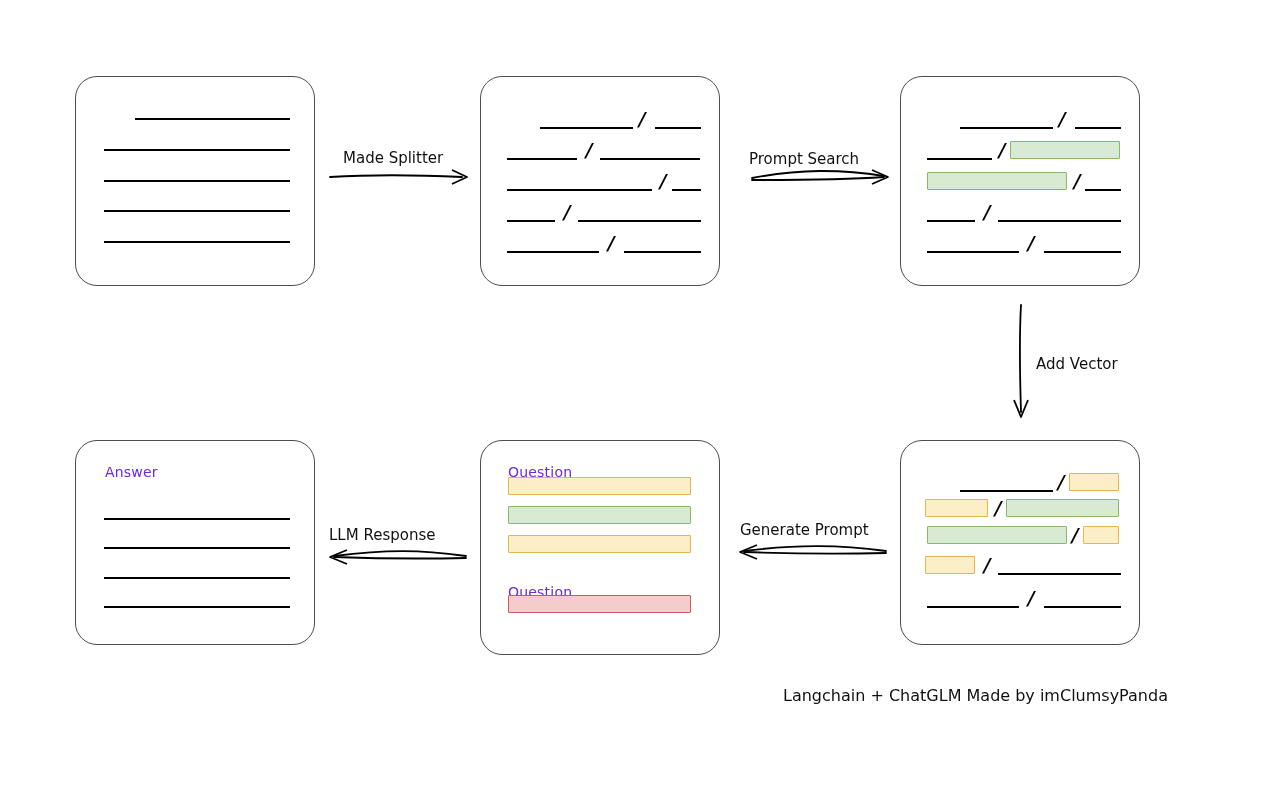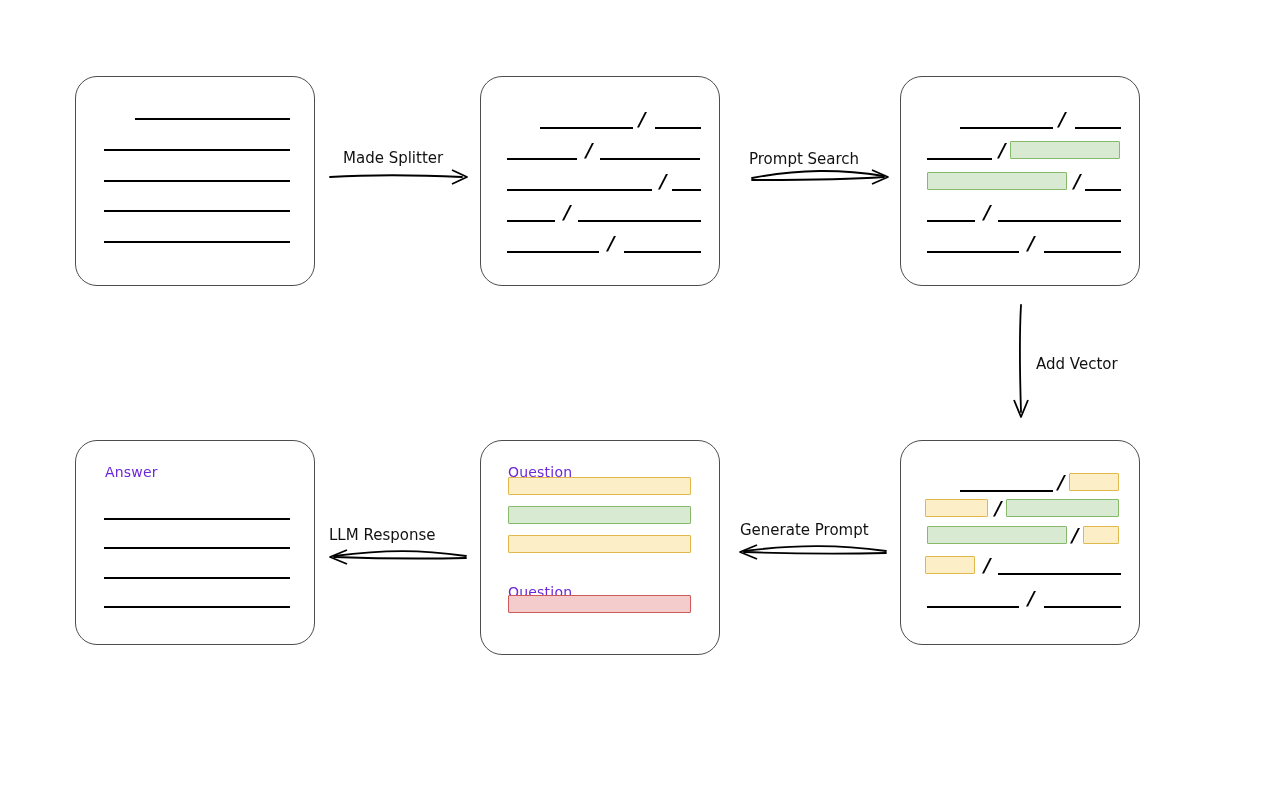--- a/index.html
+++ b/index.html
@@ -181,13 +181,14 @@
       <div class="seg seg-line" style="left: 104px; width: 186px; top: 606px;"></div>
     </div>
   <div id="labels-layer">
       <div class="edge-label" style="left: 343px; top: 149px;">Made Splitter</div>
       <div class="edge-label" style="left: 749px; top: 150px;">Prompt Search</div>
       <div class="edge-label" style="left: 1036px; top: 355px;">Add Vector</div>
       <div class="edge-label" style="left: 740px; top: 521px;">Generate Prompt</div>
       <div class="edge-label" style="left: 329px; top: 526px;">LLM Response</div>
     </div>
 
+  <div class="footer-text" style="left:783px; top:686px;">Langchain + ChatGLM Made by imClumsyPanda</div>
 </div>
 
 </body></html>

